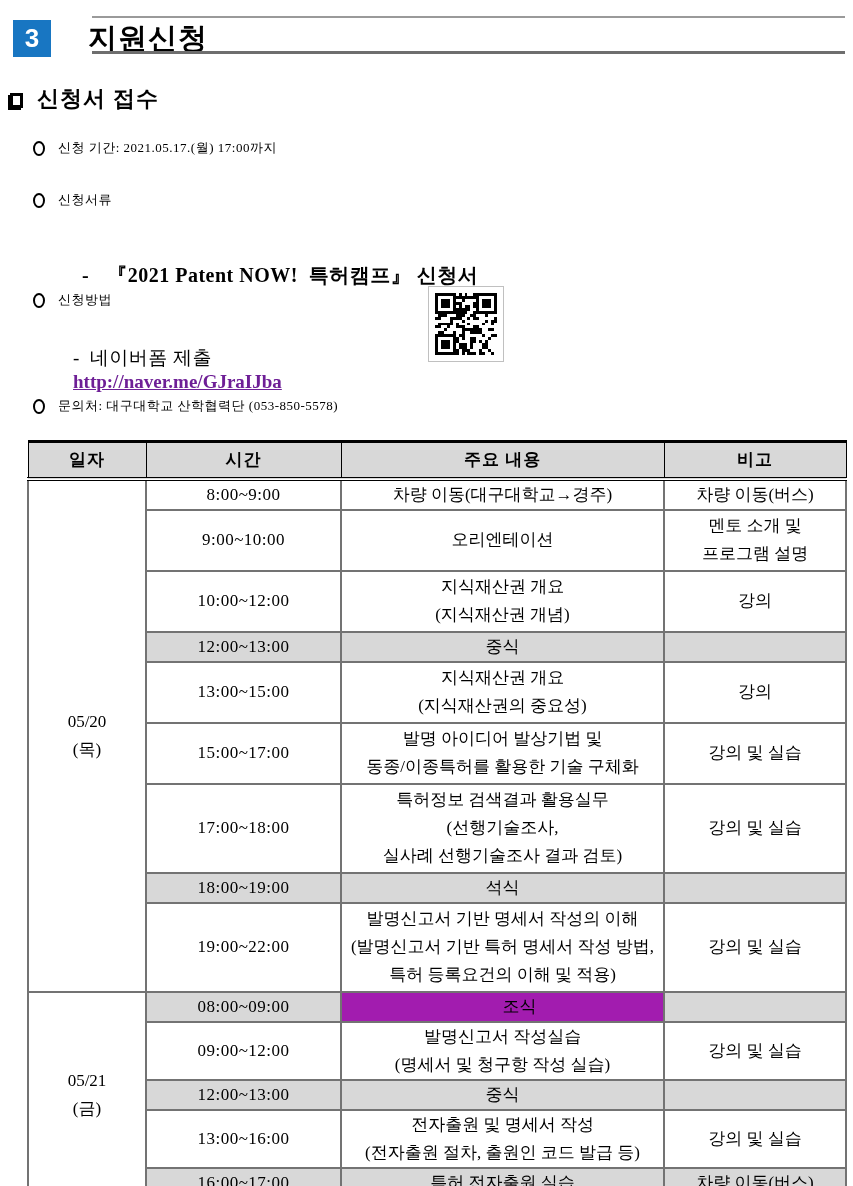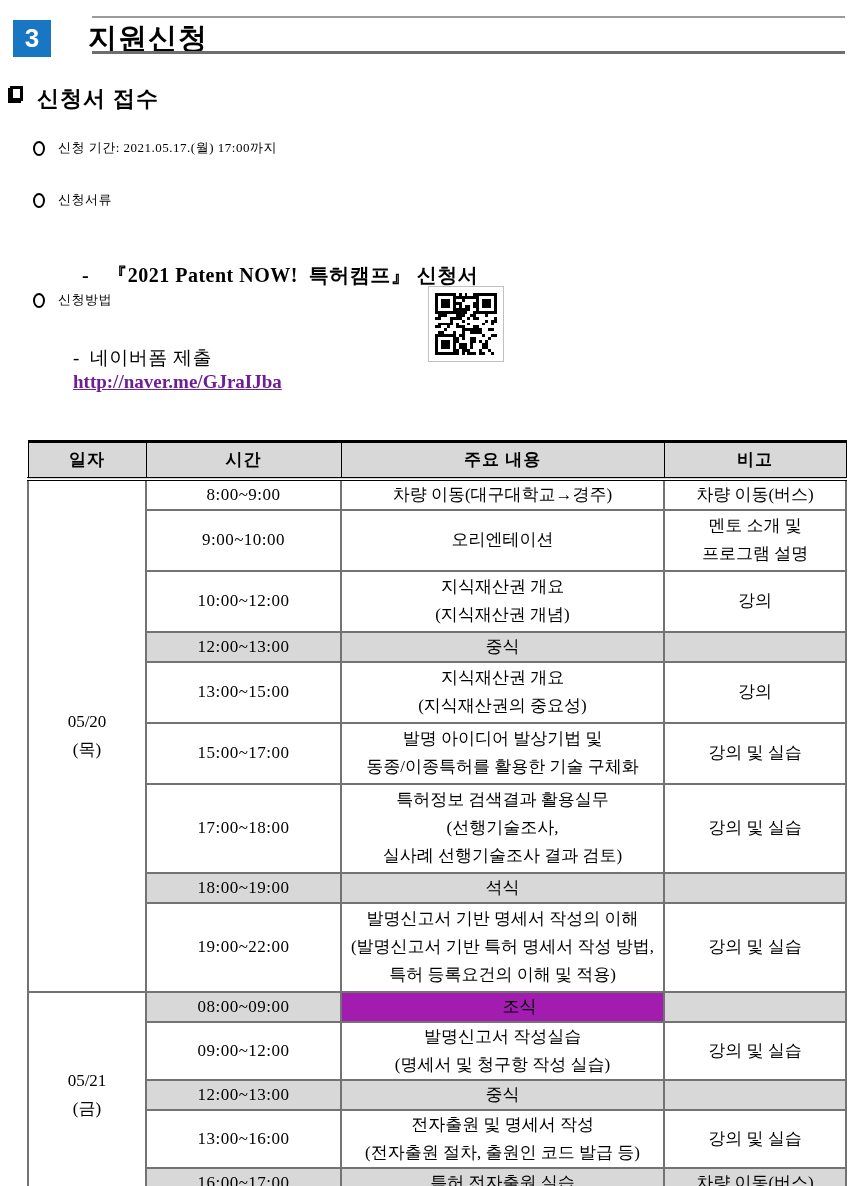--- a/index.html
+++ b/index.html
@@ -21,21 +21,21 @@
   .rule-bottom { position:absolute; left:92px; top:51px;  width:753px; height:3px; }
   .page-title {
     position:absolute; left:88px; top:19px;
     font-family:"Liberation Sans","DejaVu Sans",sans-serif;
     font-weight:bold; font-size:29px; letter-spacing:1px;
   }
 
   
   .section-heading {
     position:absolute; left:10px; top:84px;
-    display:flex; 
+    display:flex; align-items:center;
     font-family:"Liberation Sans","DejaVu Sans",sans-serif;
     font-weight:bold; font-size:22px; letter-spacing:1px;
   }
   .sq {
     display:inline-block; width:13px; height:15px;
     border:3px solid #000; margin-right:14px; margin-top:2px;
     box-shadow:-2px 2px 0 #000;
   }
 
   
@@ -261,20 +261,24 @@
         <rect x="9" y="20" width="1" height="1" fill="#000"></rect>
         <rect x="11" y="20" width="1" height="1" fill="#000"></rect>
         <rect x="12" y="20" width="1" height="1" fill="#000"></rect>
         <rect x="13" y="20" width="1" height="1" fill="#000"></rect>
         <rect x="15" y="20" width="1" height="1" fill="#000"></rect>
         <rect x="16" y="20" width="1" height="1" fill="#000"></rect>
         <rect x="19" y="20" width="1" height="1" fill="#000"></rect>
       </svg>
   </div>
 
+  <div class="bullet b-contact">
+    <span class="circ"></span>
+    <span>문의처: 대구대학교 산학협력단 (053-850-5578)</span>
+  </div>
 
   <table class="schedule">
     <colgroup>
       <col style="width:118px">
         <col style="width:195px">
         <col style="width:323px">
         <col style="width:182px">
     </colgroup>
     <thead>
         <tr id="schedule-head">

